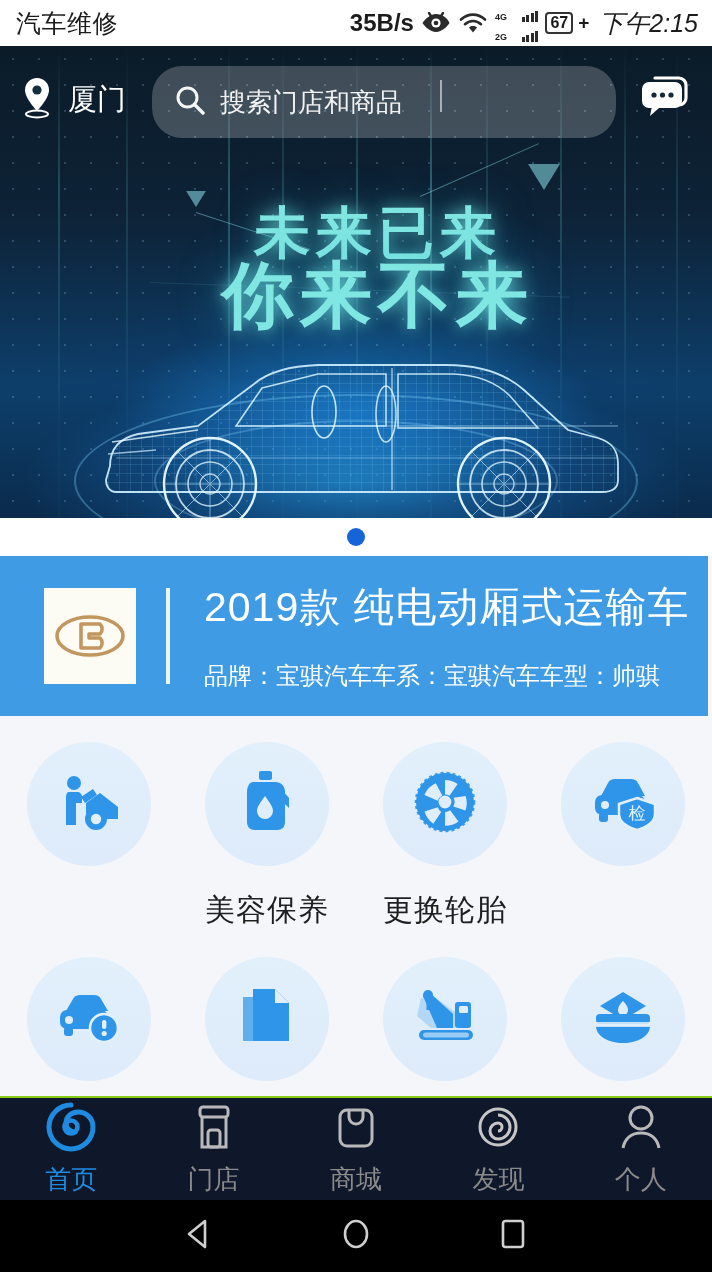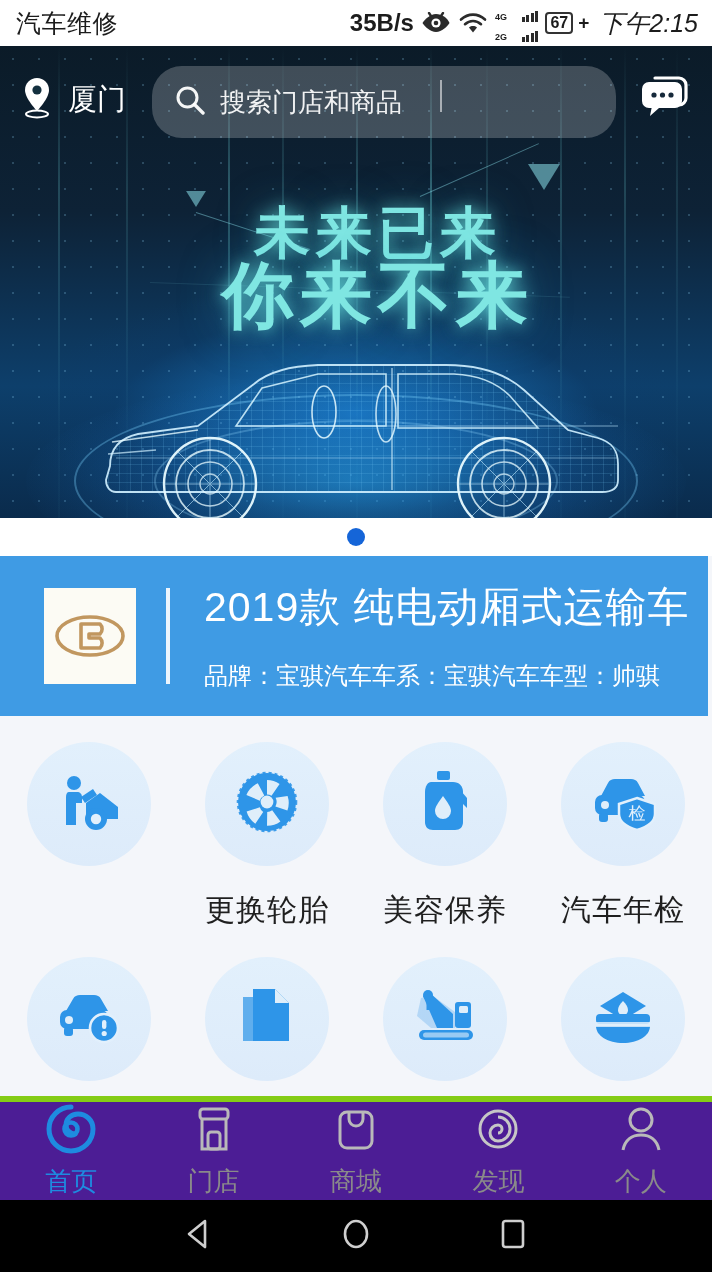--- a/index.html
+++ b/index.html
@@ -118,21 +118,21 @@
     width:124px; height:124px; border-radius:50%;
     background:linear-gradient(180deg,#E2F0FC 0%, #DDEBFA 100%);
     display:flex; align-items:center; justify-content:center;
   }
   .glabel{ margin-top:24px; font-size:30px; color:#1f1f1f; letter-spacing:1px; }
   .grow2{ margin-top:26px; }
 
   
   .tabbar{
     position:absolute; top:1096px; left:0; width:712px; height:104px;
-    background:#4c1d95; border-top:6px solid #84cc16; display:flex; align-items:center;
+    background:#0f172a; border-top:2px solid #84cc16; display:flex; align-items:center;
   }
   .tab{ flex:1; display:flex; flex-direction:column; align-items:center; gap:6px; }
   .tab-label{ font-size:26px; color:#8A8A8A; }
   .tab.active .tab-label{ color:#1E8BE0; }
 
   
   .navbar{
     position:absolute; top:1200px; left:0; width:712px; height:72px; background:#000;
     display:flex; align-items:center; justify-content:space-around; padding:0 120px;
   }
@@ -338,20 +338,34 @@
               <circle cx="40" cy="46" r="11" fill="#2E95E8"></circle>
               <circle cx="40" cy="46" r="5.2" fill="#E2F0FC"></circle>
             </svg>
           </span>
         </div>
       </div>
 
       <div class="gcell">
         <div class="gcirc">
           <span>
+            <svg width="56" height="64" viewBox="0 0 56 64" fill="#2E95E8">
+              <rect x="20" y="1" width="13" height="9" rx="2"></rect>
+              <path d="M14 12h22c6 0 10 4 10 10v30c0 5-3 8-8 8H16c-5 0-8-3-8-8V22c0-6 3-10 6-10z"></path>
+              <path d="M38 14 L50 28 v10 L38 26z" fill="#2E95E8"></path>
+              <path d="M26 26c5 7 8 11 8 15a8 8 0 0 1-16 0c0-4 3-8 8-15z" fill="#DFEEFA"></path>
+            </svg>
+          </span>
+        </div>
+        <div class="glabel">美容保养</div>
+      </div>
+
+      <div class="gcell">
+        <div class="gcirc">
+          <span>
             <svg width="62" height="62" viewBox="0 0 62 62">
               <circle cx="31" cy="31" r="29" fill="#2E95E8"></circle>
               <g fill="#DFEEFA">
                 <circle cx="31" cy="31" r="6.4"></circle>
                 <path d="M31 9 a22 22 0 0 1 12.6 4.1 L35.5 24.8 a9 9 0 0 0-4.5-1.2z"></path>
                 <path d="M51.6 24.9 a22 22 0 0 1-0.2 14.5 L39.4 35.4 a9 9 0 0 0 0.2-8.6z"></path>
                 <path d="M44.4 50.4 a22 22 0 0 1-13.4 4.3 l0.2-13.8 a9 9 0 0 0 5-1.6z"></path>
                 <path d="M19.3 52.8 A22 22 0 0 1 10.6 40.6 l13.2-4.3 a9 9 0 0 0 3.4 4.8z"></path>
                 <path d="M10.4 23.9 A22 22 0 0 1 21.8 12.3 l6.5 12.2 a9 9 0 0 0-4.5 5.2z"></path>
               </g>
@@ -360,46 +374,31 @@
               </g>
             </svg>
           </span>
         </div>
         <div class="glabel">更换轮胎</div>
       </div>
 
       <div class="gcell">
         <div class="gcirc">
           <span>
-            <svg width="56" height="64" viewBox="0 0 56 64" fill="#2E95E8">
-              <rect x="20" y="1" width="13" height="9" rx="2"></rect>
-              <path d="M14 12h22c6 0 10 4 10 10v30c0 5-3 8-8 8H16c-5 0-8-3-8-8V22c0-6 3-10 6-10z"></path>
-              <path d="M38 14 L50 28 v10 L38 26z" fill="#2E95E8"></path>
-              <path d="M26 26c5 7 8 11 8 15a8 8 0 0 1-16 0c0-4 3-8 8-15z" fill="#DFEEFA"></path>
-            </svg>
-          </span>
-        </div>
-        <div class="glabel">美容保养</div>
-      </div>
-
-      <div class="gcell">
-        <div class="gcirc">
-          <span>
             <svg width="68" height="56" viewBox="0 0 68 56" fill="#2E95E8">
               <path d="M12 22 L19 9 c1.5-3 4-4 7-4h16c3 0 5.5 1 7 4 l7 13z"></path>
               <rect x="6" y="21" width="50" height="20" rx="7"></rect>
               <rect x="10" y="39" width="9" height="9" rx="3"></rect>
               <rect x="43" y="39" width="9" height="9" rx="3"></rect>
               <circle cx="16" cy="31" r="4" fill="#DFEEFA"></circle>
               <path d="M48 24 L66 30 v10 c0 8-8 13-18 16 -10-3-18-8-18-16V30z" fill="#2E95E8" stroke="#E2F0FC" stroke-width="2.5"></path>
               <text x="48" y="45" font-size="17" fill="#E2F0FC" text-anchor="middle" font-family="'Liberation Sans',sans-serif">检</text>
             </svg>
           </span>
         </div>
-        <div class="glabel">汽车年检</div>
       </div>
     </div>
 
     <div class="grow grow2">
       <div class="gcell">
         <div class="gcirc">
           <span>
             <svg width="66" height="54" viewBox="0 0 66 54" fill="#2E95E8">
               <path d="M10 21 L17 9 c1.5-3 4-4 7-4h14c3 0 5.5 1 7 4 l7 12z"></path>
               <rect x="4" y="20" width="48" height="19" rx="7"></rect>

